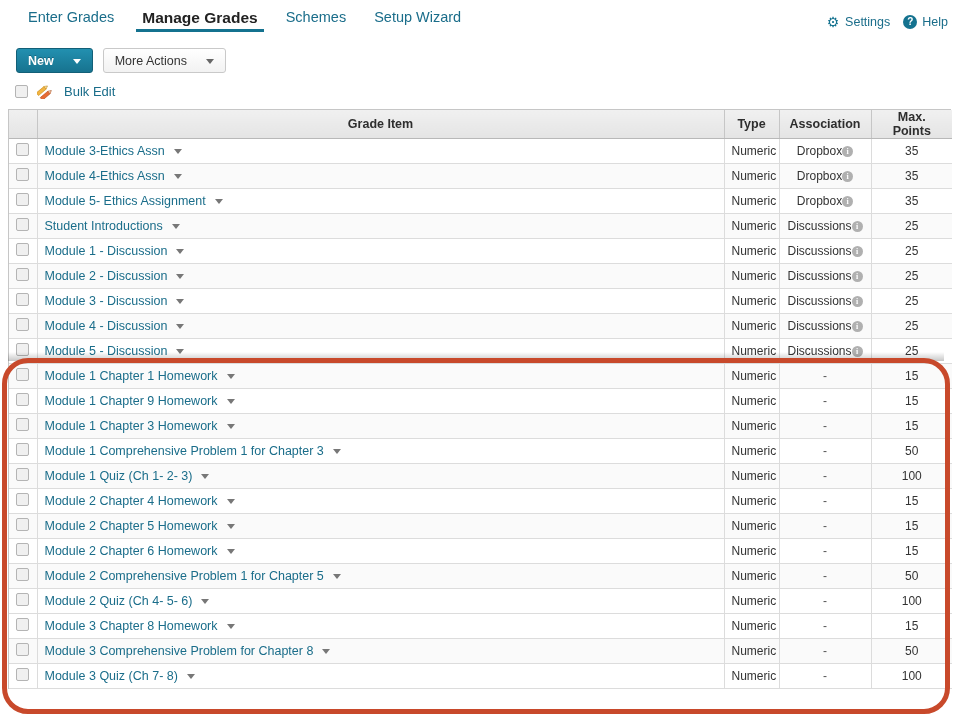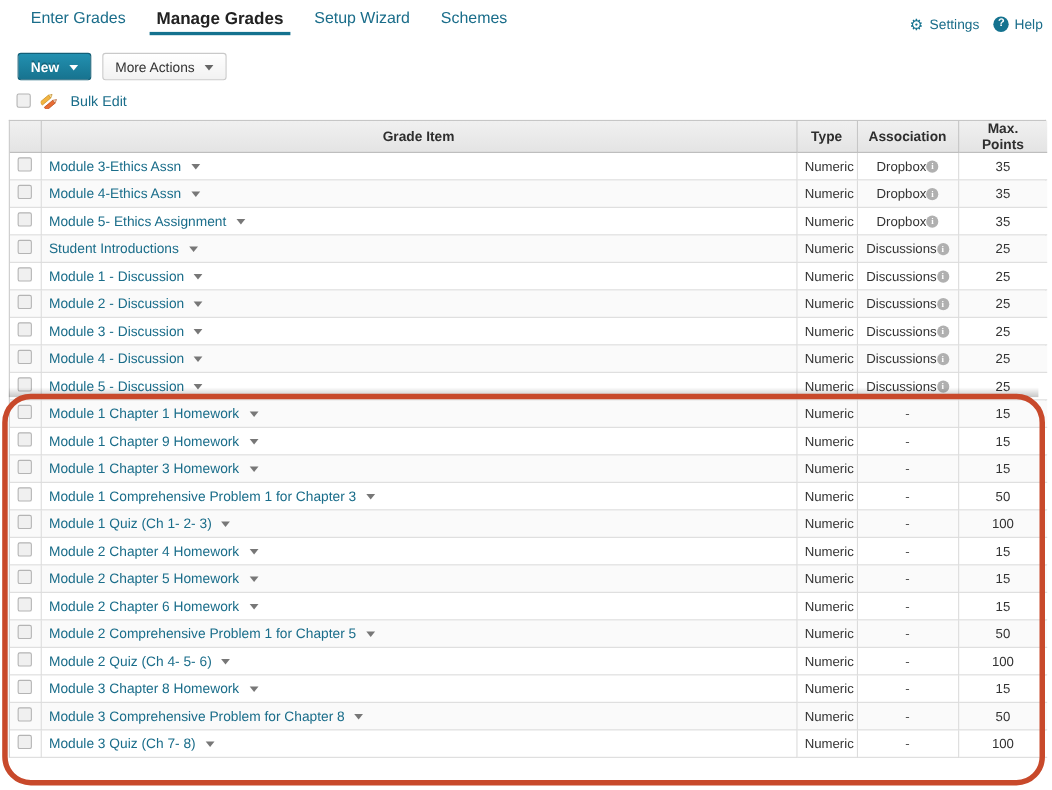--- a/index.html
+++ b/index.html
@@ -96,21 +96,21 @@
     gap: 10px;
   }
   .btn {
     font-size: 12.5px;
     border-radius: 3px;
     padding: 0 11px;
     height: 25px;
     line-height: 24px;
     display: inline-flex;
     align-items: center;
-    gap: 9px;
+    gap: 19px;
     cursor: pointer;
     box-sizing: border-box;
     white-space: nowrap;
   }
   .btn-primary {
     background: linear-gradient(to bottom, #2290b0 0%, #17738f 100%);
     border: 1px solid #125f77;
     color: #ffffff;
     font-weight: bold;
     text-shadow: 0 -1px 0 rgba(0,0,0,.25);
@@ -274,22 +274,22 @@
     pointer-events: none;
   }
 </style>
 </head>
 <body>
 
 <div id="nav-bar">
   <div class="nav-tabs">
       <div class="nav-tab">Enter Grades</div>
       <div class="nav-tab active">Manage Grades</div>
+      <div class="nav-tab">Schemes</div>
       <div class="nav-tab">Setup Wizard</div>
-      <div class="nav-tab">Schemes</div>
     </div>
 
   <div class="nav-right">
     <div class="nav-right-item">
       <span class="gear-ico">⚙</span>
       <span>Settings</span>
     </div>
     <div class="nav-right-item">
       <span class="help-ico">?</span>
       <span>Help</span>

